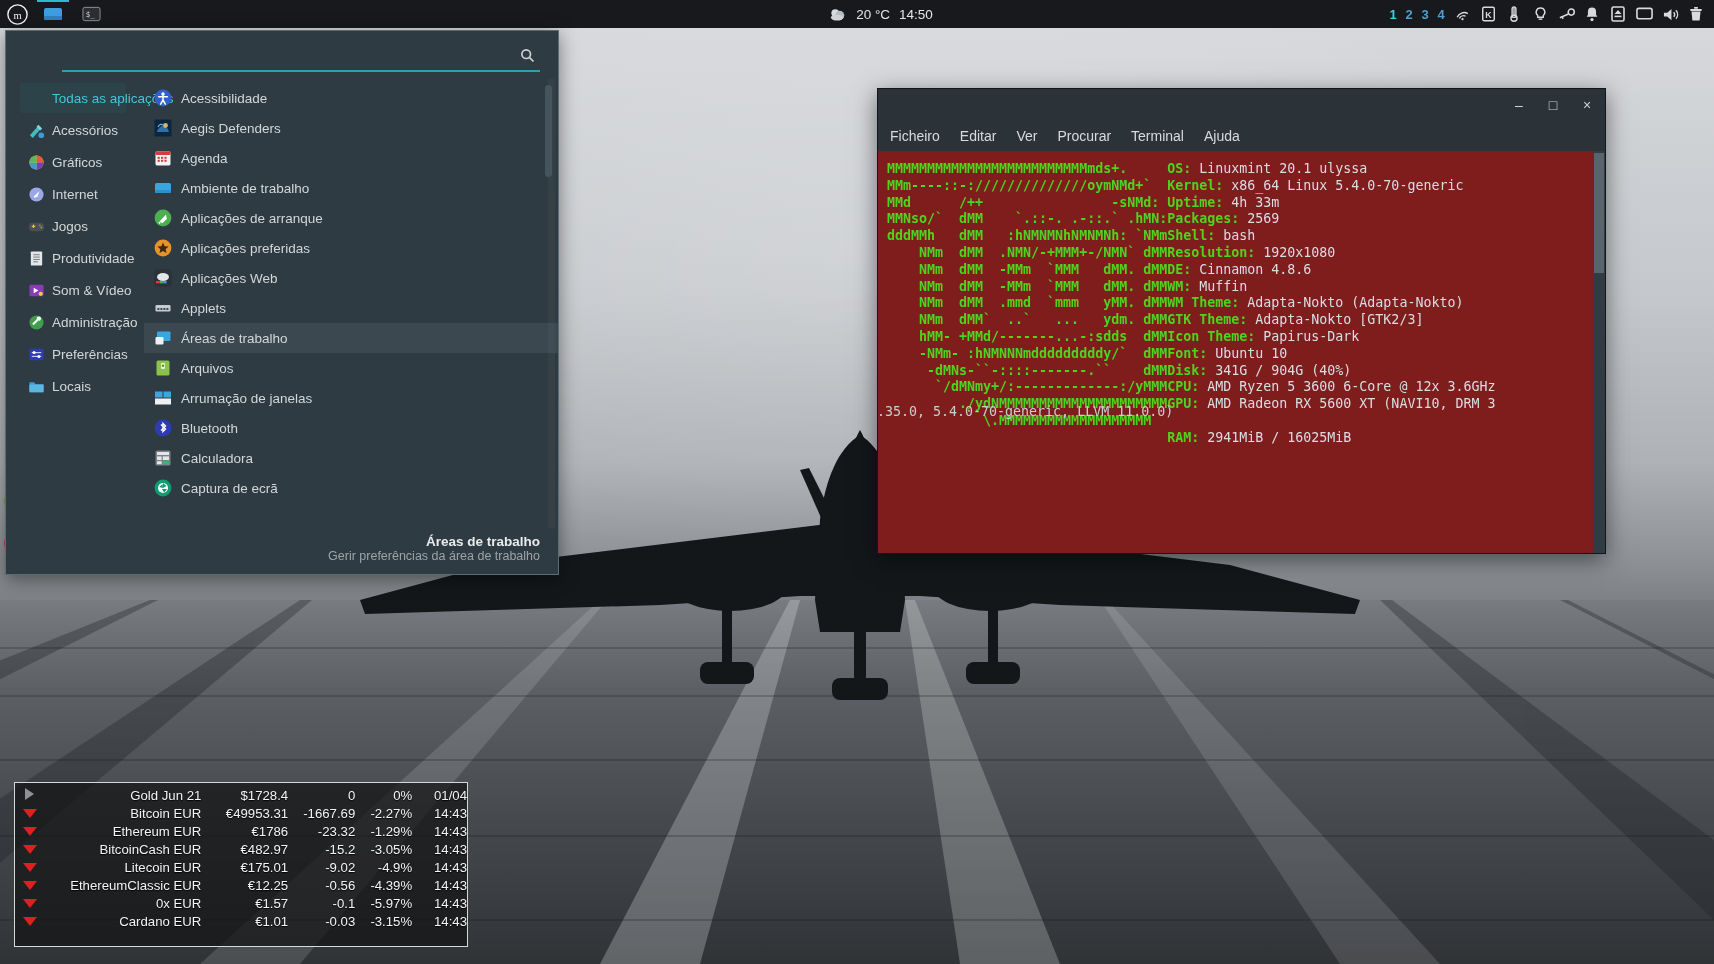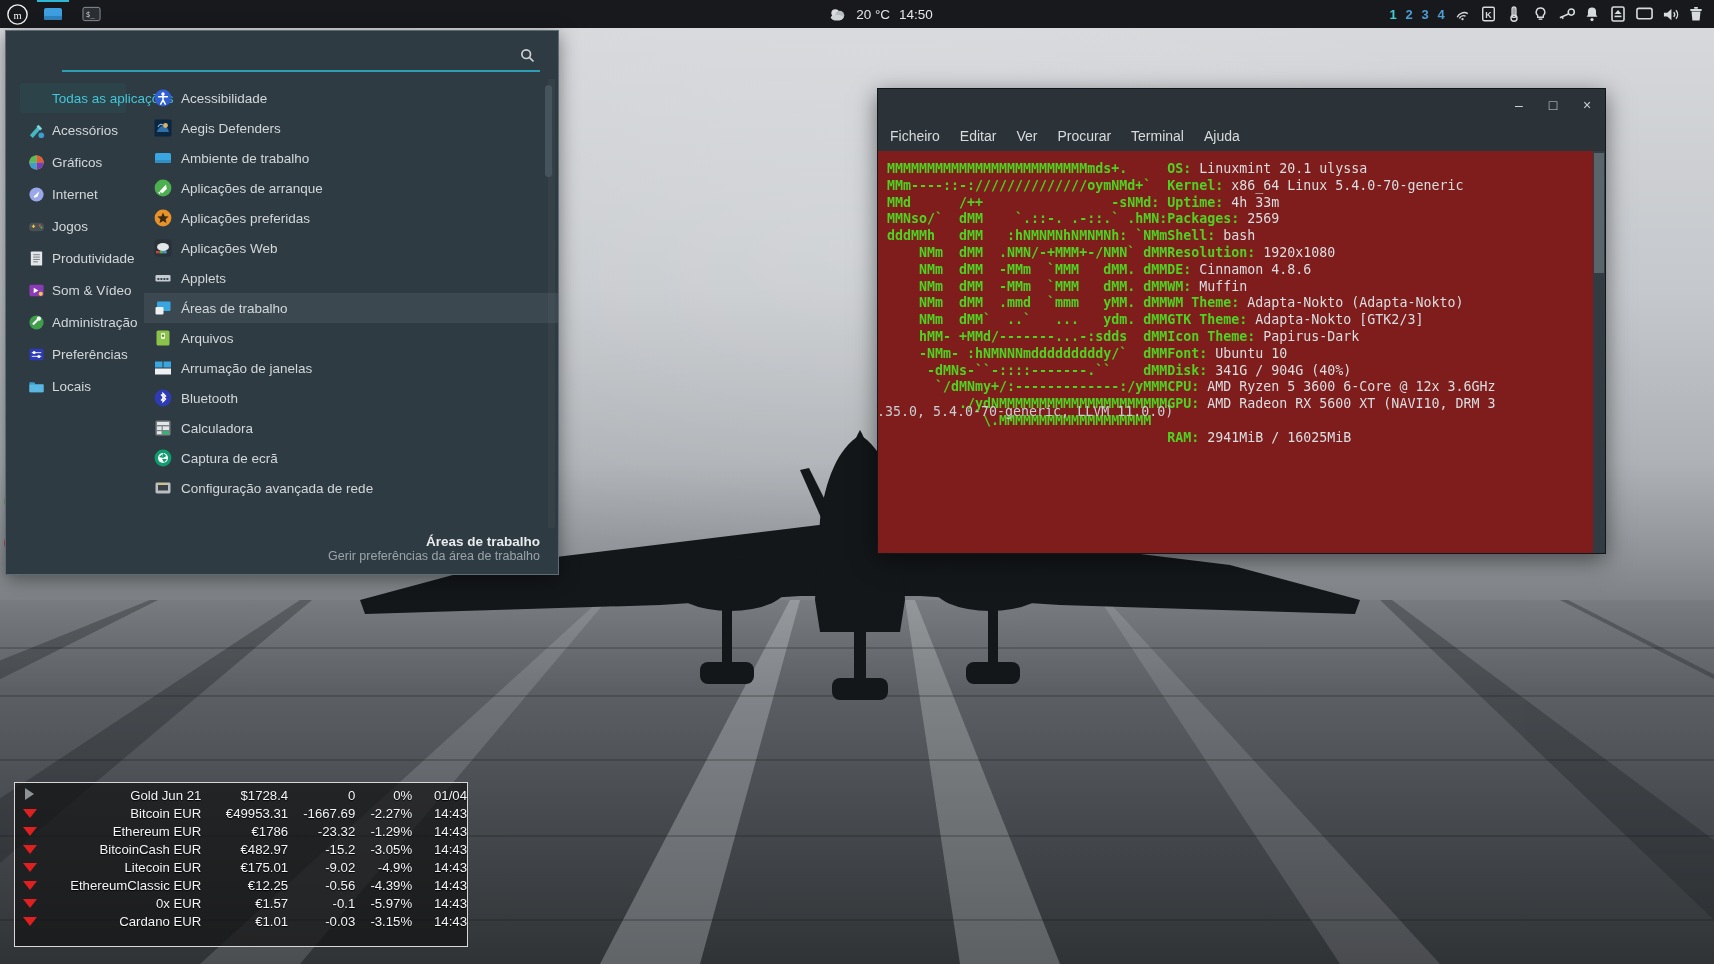--- a/index.html
+++ b/index.html
@@ -595,20 +595,35 @@
             <span class="app-ico"><svg viewBox="0 0 18 18" width="18" height="18">
                 <rect x="0.5" y="0.5" width="17" height="17" fill="#0b2740"></rect>
                 <path d="M3 12 q4 -7 9 -4 q3 2 3 5 H3 z" fill="#2f6fa8"></path>
                 <circle cx="11.5" cy="6.5" r="2.4" fill="#d8b36a"></circle>
                 <path d="M4 8 q2 -4 5 -2" stroke="#7fb6e0" stroke-width="1.2" fill="none"></path>
               </svg></span>
             <span>Aegis Defenders</span>
           </div>
           <div class="app-item">
             <span class="app-ico"><svg viewBox="0 0 18 18" width="18" height="18">
+                <rect x="1.5" y="2.5" width="15" height="14" rx="1.4" fill="#f0f2f4"></rect>
+                <rect x="1.5" y="2.5" width="15" height="3.6" rx="1.4" fill="#d93b3b"></rect>
+                <g fill="#d93b3b">
+                  <rect x="3.6" y="7.8" width="2.2" height="2"></rect>
+                  <rect x="7" y="7.8" width="2.2" height="2"></rect>
+                  <rect x="10.4" y="7.8" width="2.2" height="2"></rect>
+                  <rect x="3.6" y="10.8" width="2.2" height="2"></rect>
+                  <rect x="7" y="10.8" width="2.2" height="2"></rect>
+                  <rect x="10.4" y="10.8" width="2.2" height="2"></rect>
+                </g>
+              </svg></span>
+            <span>Agenda</span>
+          </div>
+          <div class="app-item">
+            <span class="app-ico"><svg viewBox="0 0 18 18" width="18" height="18">
                 <rect x="1" y="4" width="16" height="10" rx="1.6" fill="#3aa6e0"></rect>
                 <rect x="1" y="11" width="16" height="3" rx="1" fill="#2f8ec4"></rect>
               </svg></span>
             <span>Ambiente de trabalho</span>
           </div>
           <div class="app-item">
             <span class="app-ico"><svg viewBox="0 0 18 18" width="18" height="18">
                 <circle cx="9" cy="9" r="8.4" fill="#4cb050"></circle>
                 <path d="M5.5 12.5 L12 5.5 l0.8 4.4 -4.4 4.4 z" fill="#ffffff"></path>
                 <path d="M4.8 13.2 l1.4 1.4" stroke="#ffffff" stroke-width="1.4"></path>
@@ -687,33 +702,20 @@
               </svg></span>
             <span>Calculadora</span>
           </div>
           <div class="app-item">
             <span class="app-ico"><svg viewBox="0 0 18 18" width="18" height="18">
                 <circle cx="9" cy="9" r="8.4" fill="#0f9d70"></circle>
                 <circle cx="9" cy="9" r="5" fill="#ffffff"></circle>
                 <path d="M9 4 L12.5 7 L9 9 z M13 10 L10 13.5 L8 10 z M5 8 L8.5 5 L9 9 z" fill="#0f9d70"></path>
               </svg></span>
             <span>Captura de ecrã</span>
-          </div>
-          <div class="app-item">
-            <span class="app-ico"><svg viewBox="0 0 18 18" width="18" height="18">
-                <rect x="1.5" y="3.5" width="15" height="11" rx="1.4" fill="#b9bec3"></rect>
-                <rect x="4" y="6" width="10" height="5.5" fill="#3a4148"></rect>
-                <g fill="#e8c44a">
-                  <rect x="5" y="4.2" width="1.4" height="1.6"></rect>
-                  <rect x="7" y="4.2" width="1.4" height="1.6"></rect>
-                  <rect x="9" y="4.2" width="1.4" height="1.6"></rect>
-                  <rect x="11" y="4.2" width="1.4" height="1.6"></rect>
-                </g>
-              </svg></span>
-            <span>Configuração avançada de rede</span>
           </div>
         </div>
       <div id="menu-scrolltrack">
         <div id="menu-scrollbar"></div>
       </div>
     </div>
   </div>
 
   <div id="menu-footer">
     <div id="footer-title">Áreas de trabalho</div>

